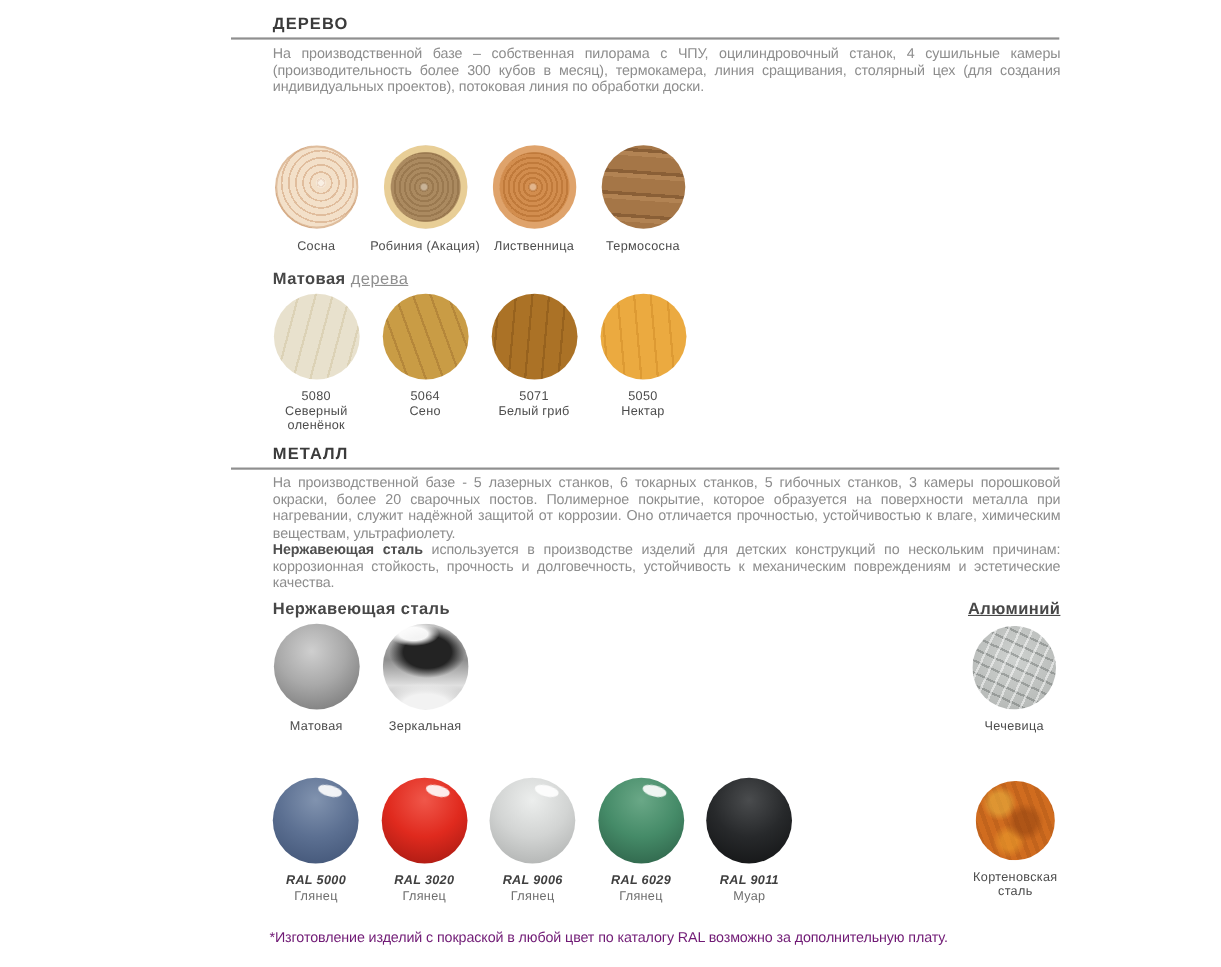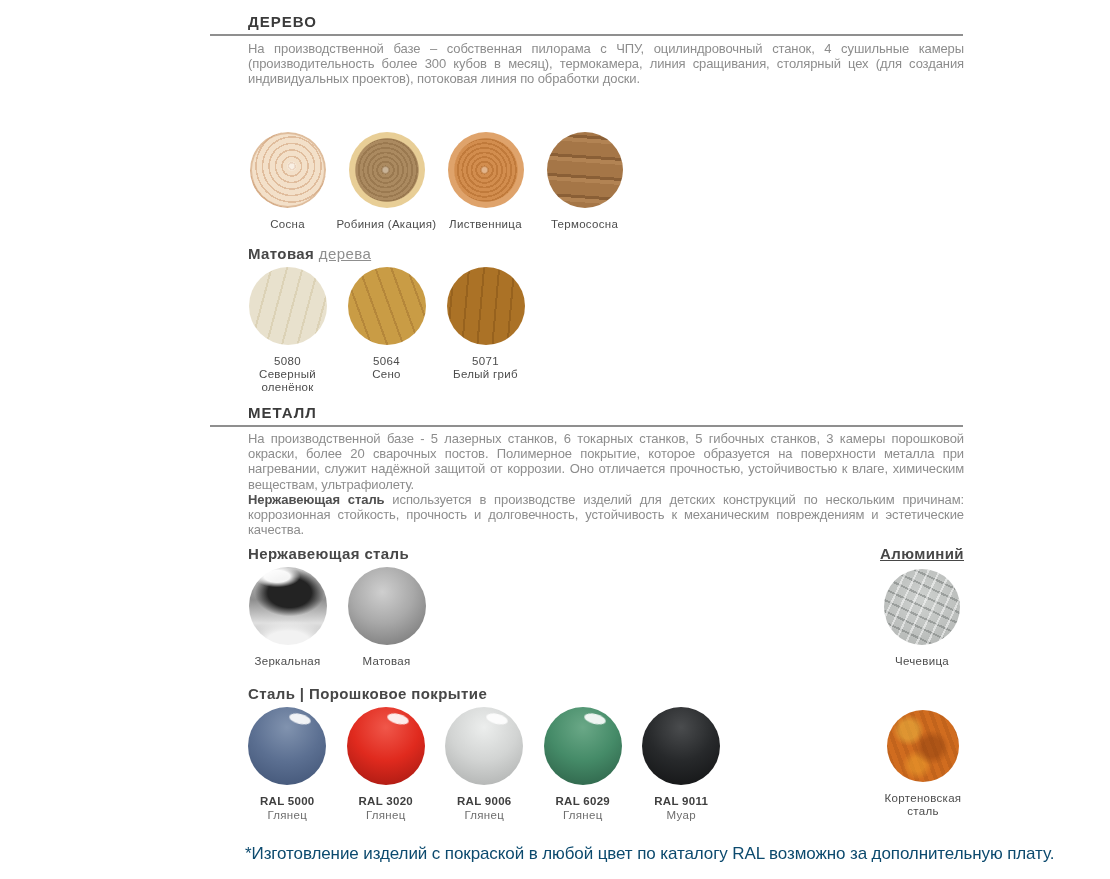--- a/index.html
+++ b/index.html
@@ -22,21 +22,21 @@
             letter-spacing:0.4px;}
   .subtitle .lt{color:#8f8f8f;font-weight:400;text-decoration:underline;}
 
   
   .row{position:absolute;left:238px;display:flex;}
   .cell{width:99px;display:flex;flex-direction:column;align-items:center;}
   .row.powder .cell{width:98.5px;}
   .label{margin-top:10px;font-size:11.5px;line-height:13px;color:#4c4c4c;
          text-align:center;letter-spacing:0.3px;}
   .nowrap{white-space:nowrap;}
-  .powder .label .code{color:#3f3f3f;font-weight:700;}
+  .powder .label .code{color:#3f3f3f;font-weight:700;font-style:italic;}
   .powder .label .finish{color:#6e6e6e;margin-top:1px;}
 
   
   .circle{width:78px;height:78px;border-radius:50%;position:relative;flex:none;}
 
   
   .wood-pine{width:76px;height:76px;
     background:
       radial-gradient(circle at 55% 45%, rgba(255,255,255,.5) 0 5%, rgba(255,255,255,0) 9%),
       repeating-radial-gradient(circle at 55% 45%, var(--c1) 0 2.5px, var(--c2) 2.5px 4px, var(--c1) 4px 6.5px);
@@ -88,21 +88,21 @@
       radial-gradient(circle at 42% 76%, rgba(235,156,44,.6) 0 10%, rgba(235,156,44,0) 22%),
       repeating-linear-gradient(70deg, rgba(158,78,20,.28) 0 4px, rgba(0,0,0,0) 4px 9px),
       var(--c,#d06c1f);}
 
   .alum-cell,.corten-cell{position:absolute;display:flex;flex-direction:column;align-items:center;}
   .alum-cell{width:100px;}
   .corten-cell{width:104px;}
   .alum-cell .subtitle{position:static;margin:0 0 7px 0;text-decoration:underline;}
   .corten-label{width:90px;}
 
-  .footnote{position:absolute;margin:0;font-size:17px;color:#0c4a6e;letter-spacing:-0.1px;}
+  .footnote{position:absolute;margin:0;font-size:13px;color:#701a75;letter-spacing:-0.1px;}
 </style>
 </head>
 <body>
 
 <div class="page">
 
   <h2 class="sec-title" style="top:13px">ДЕРЕВО</h2>
   <div class="rule" style="top:34px"></div>
 
   <div class="textblock" style="top:41px">
@@ -145,50 +145,56 @@
         <div>Сено</div>
       </div>
     </div>
     <div class="cell">
       <div class="circle imp" style="--ang: 95deg; --c: #ab7226; --g: #97621e;"></div>
       <div class="label">
         <div>5071</div>
         <div>Белый гриб</div>
       </div>
     </div>
+    <div class="cell">
+      <div class="circle imp" style="--ang: 85deg; --c: #ebaa40; --g: #dd9a33;"></div>
+      <div class="label">
+        <div>5050</div>
+        <div>Нектар</div>
+      </div>
+    </div>
   </div>
 
   <h2 class="sec-title" style="top:404px">МЕТАЛЛ</h2>
   <div class="rule" style="top:425px"></div>
 
   <div class="textblock" style="top:431px">
     <p>На производственной базе - 5 лазерных станков, 6 токарных станков, 5 гибочных станков, 3 камеры порошковой окраски, более 20 сварочных постов. Полимерное покрытие, которое образуется на поверхности металла при нагревании, служит надёжной защитой от коррозии. Оно отличается прочностью, устойчивостью к влаге, химическим веществам, ультрафиолету.</p>
     <p><strong>Нержавеющая сталь</strong><span> используется в производстве изделий для детских конструкций по нескольким причинам: коррозионная стойкость, прочность и долговечность, устойчивость к механическим повреждениям и эстетические качества.</span></p>
   </div>
 
   <h3 class="subtitle" style="top:545px;left:248px">Нержавеющая сталь</h3>
 
   <div class="row" style="top:567px">
     <div class="cell">
+      <div class="circle ball-matte"></div>
+      <div class="label nowrap">Матовая</div>
+    </div>
+    <div class="cell">
       <div class="circle ball-mirror"></div>
       <div class="label nowrap">Зеркальная</div>
-    </div>
-    <div class="cell">
-      <div class="circle ball-matte"></div>
-      <div class="label nowrap">Матовая</div>
     </div>
   </div>
 
   <div class="alum-cell" style="left:872px;top:545px">
     <h3 class="subtitle">Алюминий</h3>
     <div class="circle alum-plate"></div>
     <div class="label nowrap">Чечевица</div>
   </div>
 
-  <h3 class="subtitle" style="top:685px;left:248px">Сталь | Порошковое покрытие</h3>
 
   <div class="row powder" style="top:707px">
     <div class="cell">
       <div class="circle ball gloss" style="--c: #5c7092; --l: #8193af; --d: #3e5173;"></div>
       <div class="label">
         <div class="code">RAL 5000</div>
         <div class="finish">Глянец</div>
       </div>
     </div>
     <div class="cell">

